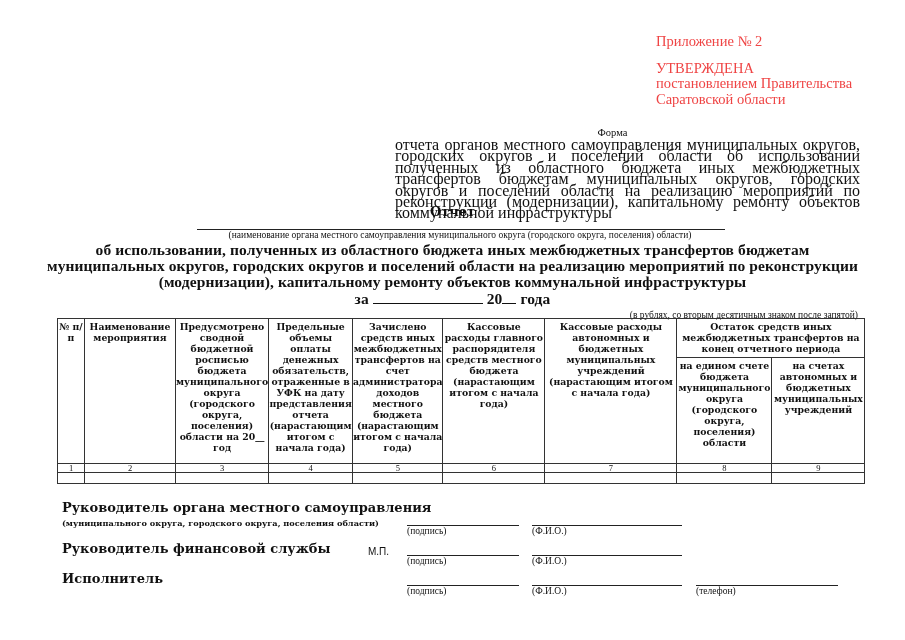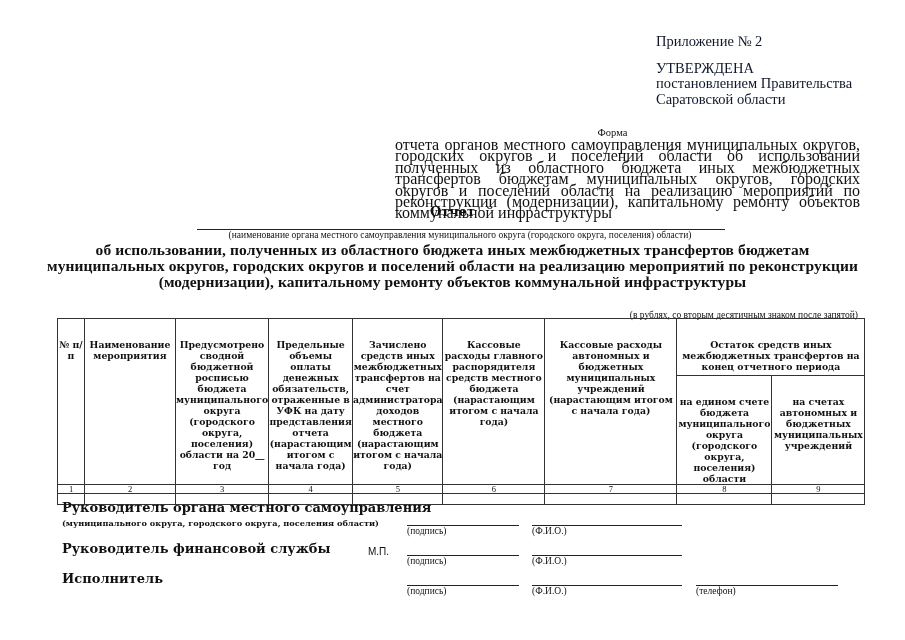--- a/index.html
+++ b/index.html
@@ -1,31 +1,31 @@
 <!DOCTYPE html>
 <html><head>
   <meta charset="utf-8">
   <style>
     html, body { margin: 0; padding: 0; background: #ffffff; }
     body { width: 905px; height: 640px; position: relative; overflow: hidden; color: #111; font-family: "DejaVu Serif", serif; }
     .abs { position: absolute; }
-    .approval { left: 656px; top: 34px; font-family: "Liberation Serif", serif; font-size: 14.5px; line-height: 15.5px; color: #0f172a; }
+    .approval { left: 656px; top: 34px; font-family: "Liberation Serif", serif; font-size: 14.5px; line-height: 15.5px; color: #ef4444; }
     .approval .gap { height: 11px; }
     .form-label { left: 360px; top: 127px; width: 505px; text-align: center; font-family: "Liberation Serif", serif; font-size: 10.5px; }
     .form-desc { left: 395px; top: 139px; width: 465px; font-family: "Liberation Serif", serif; font-size: 16px; line-height: 11.4px; text-align: justify; text-align-last: left; }
     .report-title { left: 0; width: 905px; top: 204px; text-align: center; font-family: "DejaVu Serif", serif; font-weight: bold; font-size: 13px; }
     .org-line { left: 197px; top: 229px; width: 528px; border-top: 1px solid #222; }
     .org-caption { left: 180px; top: 230px; width: 560px; text-align: center; font-family: "Liberation Serif", serif; font-size: 9.5px; }
     .heading { left: 40px; width: 825px; top: 242px; text-align: center; font-family: "Liberation Serif", serif; font-weight: bold; font-size: 15.5px; line-height: 16.2px; letter-spacing: 0.1px; }
     .period-line { display: inline-block; width: 110px; border-bottom: 1px solid #111; height: 12px; vertical-align: baseline; margin: 0 4px; }
     .year-blank { display: inline-block; width: 14px; border-bottom: 1px solid #111; height: 12px; }
     .units-note { left: 540px; top: 310px; width: 318px; text-align: right; font-family: "Liberation Serif", serif; font-size: 9.5px; }
     table.rep { position: absolute; left: 57px; top: 318px; border-collapse: collapse; table-layout: fixed; font-family: "DejaVu Serif", serif; font-size: 9.3px; line-height: 11px; }
     table.rep td, table.rep th { border: 1px solid #333; padding: 0; text-align: center; vertical-align: top; font-weight: bold; }
-    table.rep th { padding-top: 20px; }
+    table.rep th { padding-top: 2px; }
     table.rep td.num { font-weight: normal; font-family: "Liberation Serif", serif; font-size: 8.5px; line-height: 8px; height: 8px; vertical-align: middle; }
     table.rep td.empty { height: 10px; }
     .sig-label { font-family: "DejaVu Serif", serif; font-weight: bold; font-size: 13px; left: 62px; }
     .sig-sub { font-family: "DejaVu Serif", serif; font-weight: bold; font-size: 8.2px; left: 62px; top: 518px; }
     .mp { left: 368px; top: 546px; font-family: Liberation Sans, sans-serif; font-size: 10px; }
     .sline { border-top: 1px solid #222; height: 0; }
     .scap { font-family: "Liberation Serif", serif; font-size: 9.5px; text-align: left; }
   </style>
 </head>
 <body>
@@ -42,20 +42,24 @@
 <div class="abs form-desc">отчета органов местного самоуправления муниципальных округов, городских округов и поселений области об использовании полученных из областного бюджета иных межбюджетных трансфертов бюджетам муниципальных округов, городских округов и поселений области на реализацию мероприятий по реконструкции (модернизации), капитальному ремонту объектов коммунальной инфраструктуры</div>
 
 <div class="abs report-title">Отчет</div>
 <div class="abs org-line"></div>
 <div class="abs org-caption">(наименование органа местного самоуправления муниципального округа (городского округа, поселения) области)</div>
 
 <div class="abs heading">
   <div>об использовании, полученных из областного бюджета иных межбюджетных трансфертов бюджетам</div>
   <div>муниципальных округов, городских округов и поселений области на реализацию мероприятий по реконструкции</div>
   <div>(модернизации), капитальному ремонту объектов коммунальной инфраструктуры</div>
+  <div>
+    <span>за</span><span class="period-line"></span><span>20</span><span class="year-blank"></span>
+    <span>года</span>
+  </div>
 </div>
 
 <div class="abs units-note">(в рублях, со вторым десятичным знаком после запятой)</div>
 
 <table class="rep">
   <colgroup>
     <col style="width:27px">
       <col style="width:91px">
       <col style="width:91px">
       <col style="width:84px">

